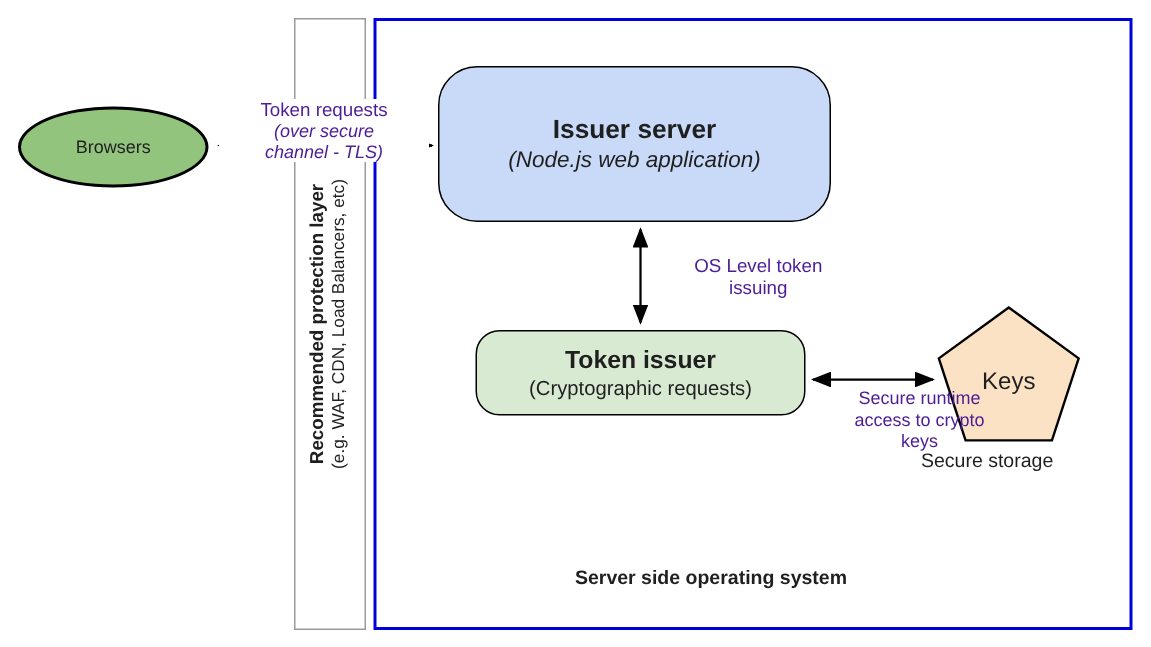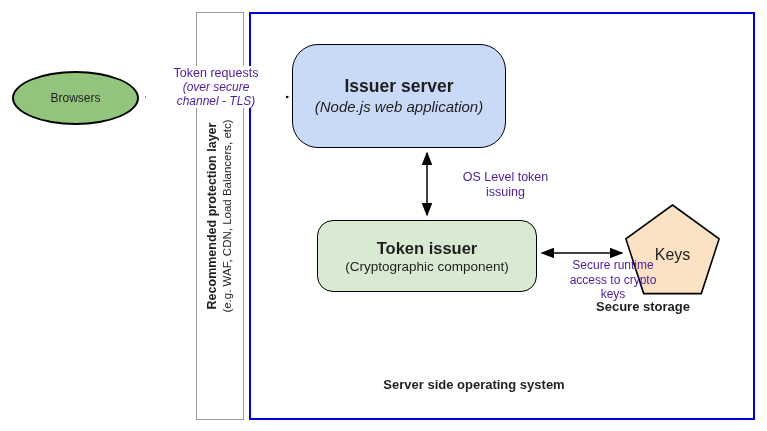--- a/index.html
+++ b/index.html
@@ -52,35 +52,35 @@
     border: 2px solid #000000;
     border-radius: 50%;
     display: flex; align-items: center; justify-content: center;
     z-index: 2;
     box-sizing: border-box;
   }
   #browsers-ellipse .shape-label { font-size: 12px; }
 
   #issuer-server-box {
     left: 292px; top: 44px;
-    width: 214px; height: 104px;
+    width: 262px; height: 104px;
     background: #c9daf8;
     border: 1.6px solid #000000;
     border-radius: 26px;
     display: flex; flex-direction: column; align-items: center; justify-content: center;
     z-index: 2;
     box-sizing: border-box;
     text-align: center;
   }
   #issuer-server-box .box-title { font-weight: bold; font-size: 17.5px; line-height: 21px; }
   #issuer-server-box .box-subtitle { font-size: 15px; line-height: 19px; font-style: italic; }
 
   #token-issuer-box {
     left: 317px; top: 220px;
-    width: 220px; height: 72px;
+    width: 220px; height: 57px;
     background: #d9ead3;
     border: 1.6px solid #000000;
     border-radius: 16px;
     display: flex; flex-direction: column; align-items: center; justify-content: center;
     z-index: 2;
     box-sizing: border-box;
     text-align: center;
   }
   #token-issuer-box .box-title { font-weight: bold; font-size: 16.5px; line-height: 20px; }
   #token-issuer-box .box-subtitle { font-size: 13.5px; line-height: 17px; }
@@ -119,24 +119,24 @@
   }
   #secure-runtime-label span { display: block; }
 
   #keys-label {
     left: 622px; top: 246px; width: 101px;
     font-size: 16px;
     z-index: 4;
     text-align: center;
   }
   #secure-storage-label {
-    left: 583px; top: 299px; width: 120px;
-    font-size: 13px; font-weight: bold;
+    left: 614px; top: 299px; width: 120px;
+    font-size: 13px; font-weight: normal;
     z-index: 4;
-    text-align: center;
+    text-align: left;
   }
 
   #os-boundary-caption {
     left: 324px; top: 377px; width: 300px;
     z-index: 2;
     text-align: center;
     line-height: 16.5px;
   }
   #os-boundary-caption .caption-title { font-weight: bold; font-size: 13px; display: block; }
   #os-boundary-caption .caption-subtitle { font-size: 13px; display: block; }
@@ -159,21 +159,21 @@
     <span class="shape-label">Browsers</span>
   </div>
 
   <div class="abs" id="issuer-server-box">
     <span class="box-title">Issuer server</span>
     <span class="box-subtitle">(Node.js web application)</span>
   </div>
 
   <div class="abs" id="token-issuer-box">
     <span class="box-title">Token issuer</span>
-    <span class="box-subtitle">(Cryptographic component)</span>
+    <span class="box-subtitle">(Cryptographic requests)</span>
   </div>
 
   <svg class="abs" id="overlay-svg" viewBox="0 0 767 431">
     <defs>
       <marker id="arrow-end" markerWidth="9" markerHeight="7" refX="8" refY="3.5" orient="auto">
         <path d="M0,0 L9,3.5 L0,7 Z" fill="#000000"></path>
       </marker>
       <marker id="arrow-start" markerWidth="9" markerHeight="7" refX="1" refY="3.5" orient="auto">
         <path d="M9,0 L0,3.5 L9,7 Z" fill="#000000"></path>
       </marker>

